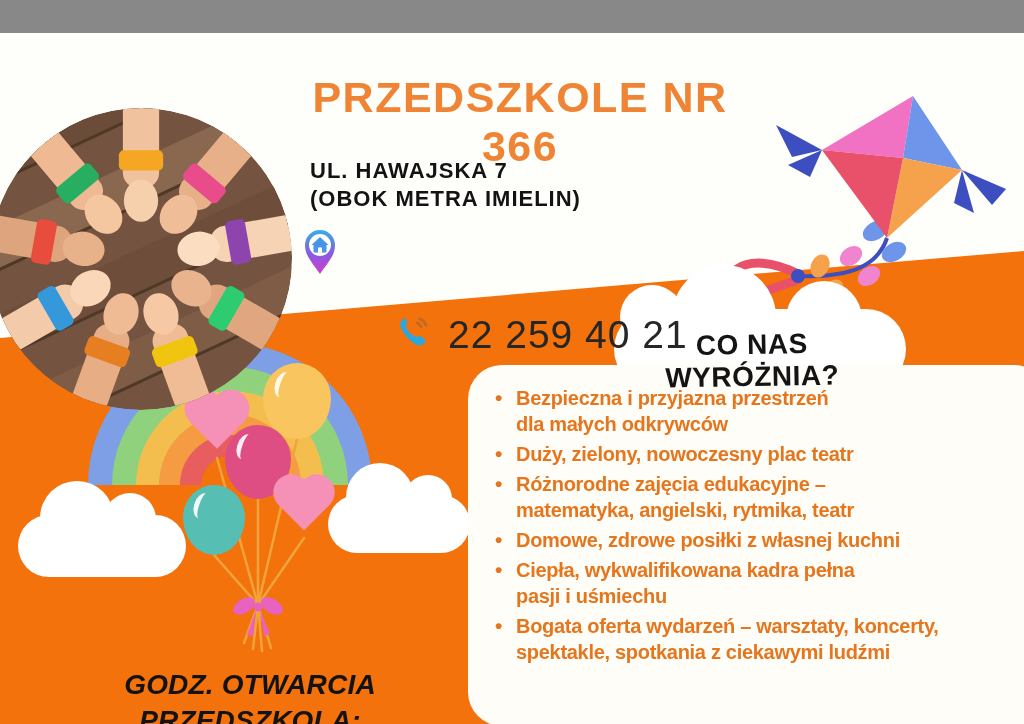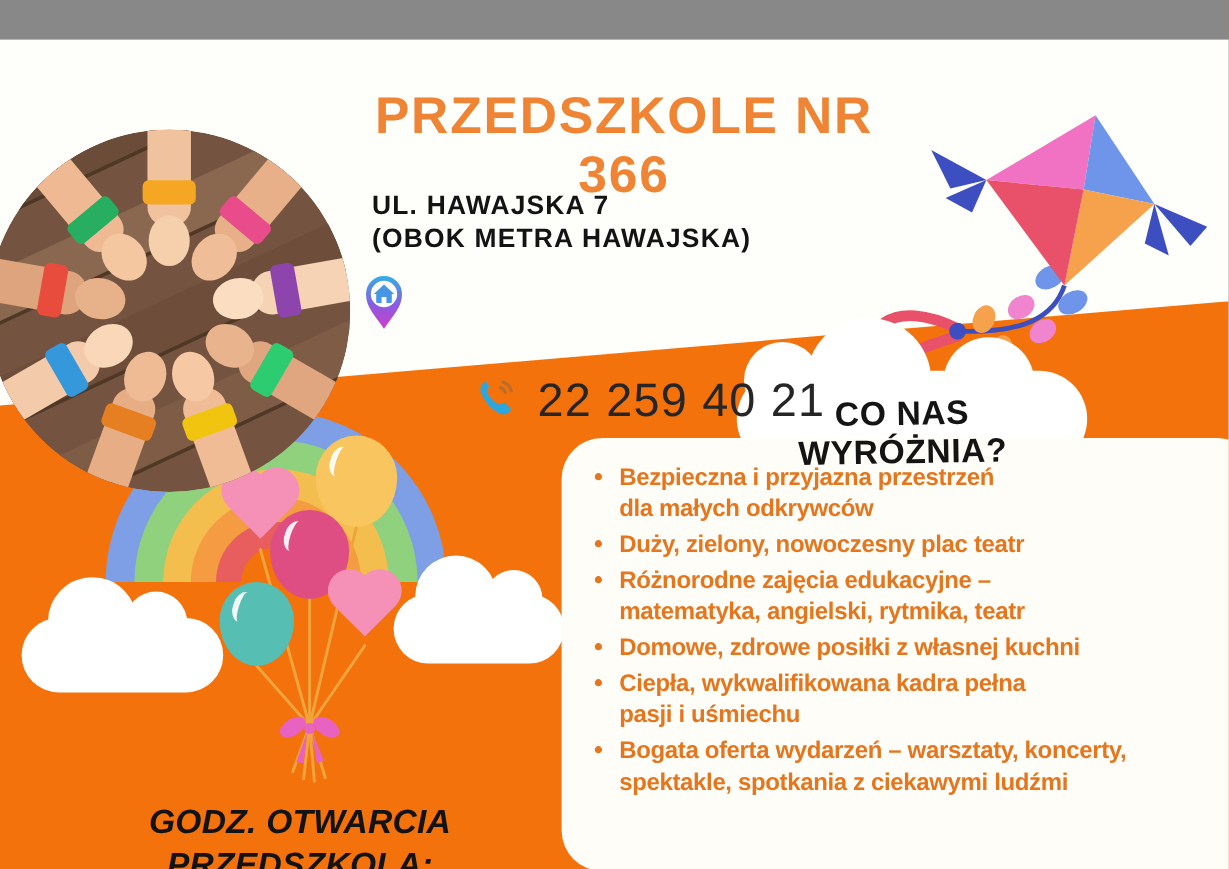--- a/index.html
+++ b/index.html
@@ -259,21 +259,21 @@
       <polygon points="203,33 112,87 193,95" fill="#F171C3"></polygon>
       <polygon points="203,33 252,107 193,95" fill="#6E95E9"></polygon>
       <polygon points="252,107 177,175 193,95" fill="#F6A14B"></polygon>
       <polygon points="112,87 177,175 193,95" fill="#E95069"></polygon>
     </svg>
   </div>
 
   <div class="title">PRZEDSZKOLE NR 366</div>
   <div class="address">
     <div>UL. HAWAJSKA 7</div>
-    <div>(OBOK METRA HAWAJSKA)</div>
+    <div>(OBOK METRA IMIELIN)</div>
   </div>
 
   <div class="pin-wrap">
     <svg width="34" height="46" viewBox="0 0 34 46">
       <defs>
         <linearGradient id="ping" x1="0" y1="0" x2="0" y2="1">
           <stop offset="0" stop-color="#34AEE8"></stop>
             <stop offset="0.55" stop-color="#8A5BE0"></stop>
             <stop offset="1" stop-color="#D23CCB"></stop>
         </linearGradient>

